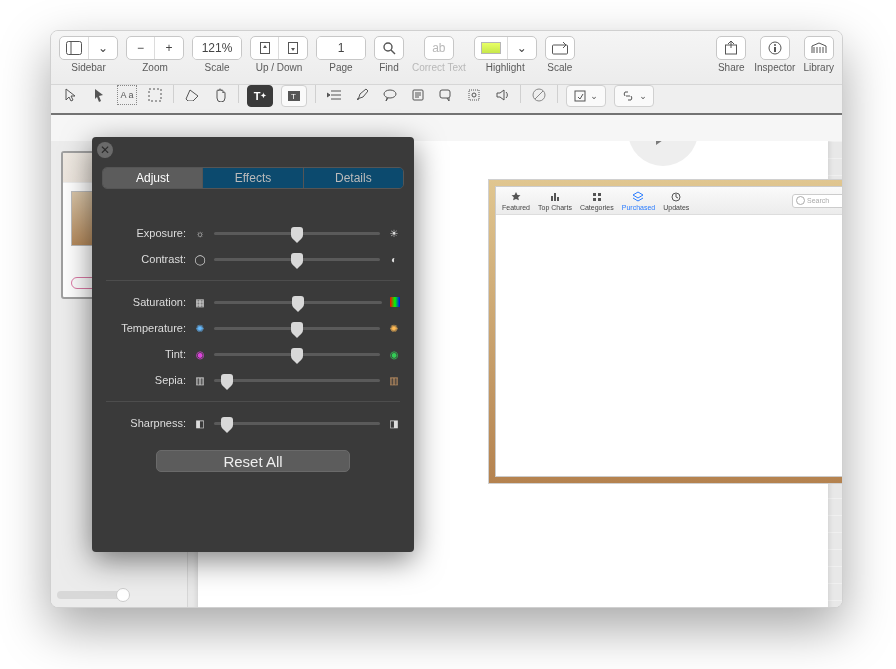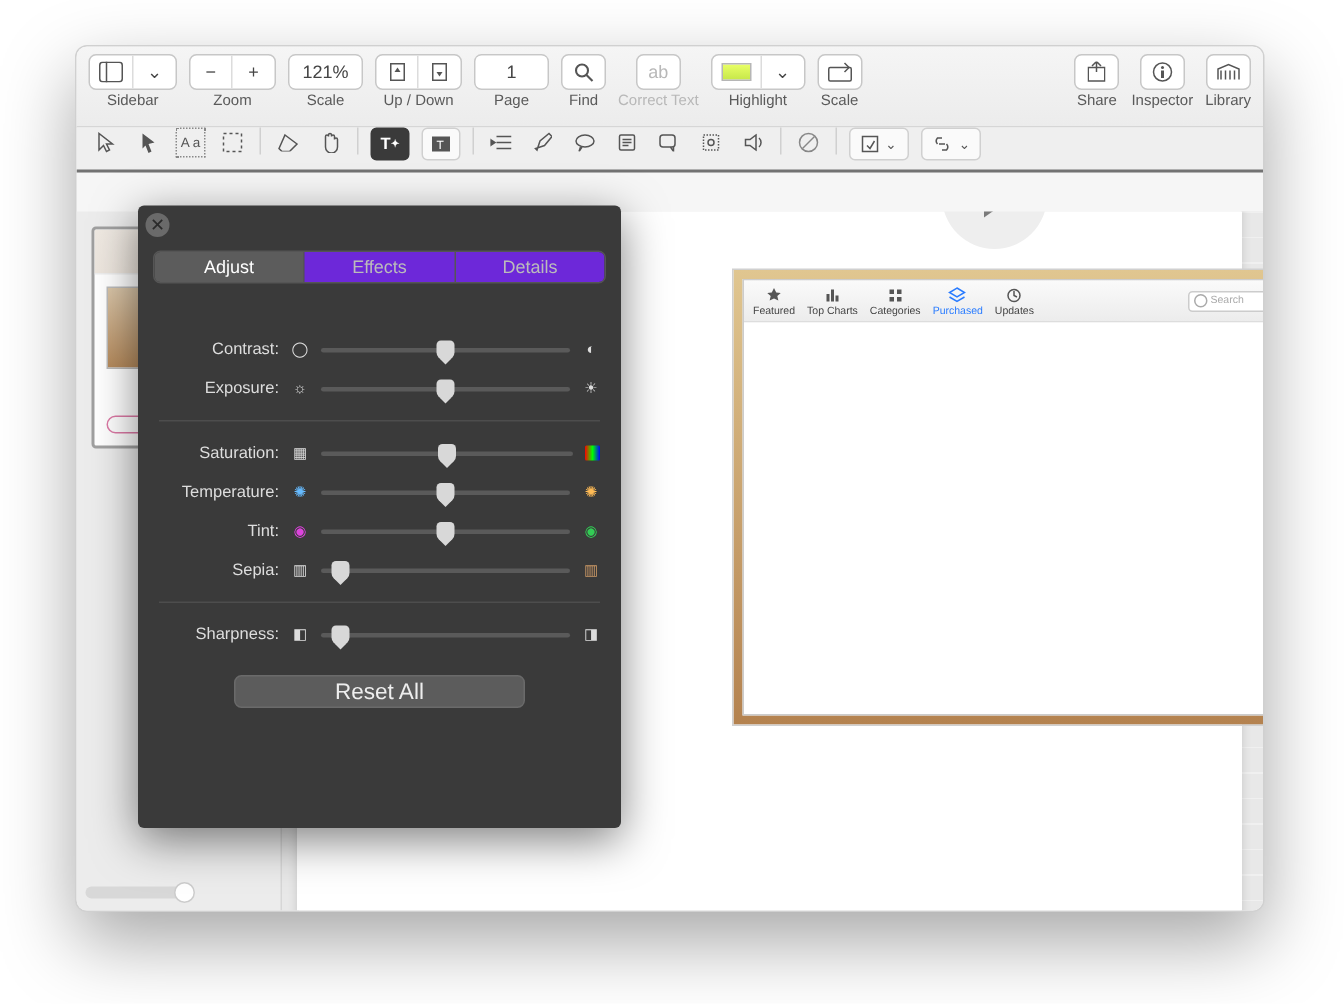--- a/index.html
+++ b/index.html
@@ -46,21 +46,21 @@
 .embed-inner{width:100%;height:100%;background:#f7f7f7;border:1px solid #ccc;display:flex;flex-direction:column}
 .embed-top{height:28px;background:linear-gradient(#fafafa,#ececec);border-bottom:1px solid #ddd;display:flex;align-items:center;padding:0 6px;gap:8px;font-size:7px;color:#444}
 .embed-top .etab{display:flex;flex-direction:column;align-items:center;gap:1px}
 .embed-top .etab svg,.embed-top .etab .ei{width:12px;height:12px}
 .embed-top .srch{margin-left:auto;width:90px;height:14px;background:#fff;border:1px solid #ccc;border-radius:3px;font-size:7px;color:#aaa;display:flex;align-items:center;padding-left:14px;position:relative}
 .embed-top .srch::before{content:"";position:absolute;left:3px;width:7px;height:7px;border:1px solid #aaa;border-radius:50%}
 .embed-body{flex:1;background:#fff;position:relative;overflow:hidden}
 .adjust-panel{position:absolute;left:92px;top:137px;width:322px;height:415px;background:#3a3a3a;border-radius:4px;box-shadow:0 8px 30px rgba(0,0,0,.5);color:#ddd;font-size:12px}
 .ap-close{position:absolute;left:5px;top:5px;width:16px;height:16px;border-radius:50%;background:#6a6a6a;color:#2a2a2a;display:flex;align-items:center;justify-content:center;font-size:12px;cursor:pointer}
 .ap-tabs{margin:30px 10px 17px;display:flex;border:1px solid #555;border-radius:5px;overflow:hidden;height:22px}
-.ap-tab{flex:1;display:flex;align-items:center;justify-content:center;font-size:12px;color:#bbb;background:#6d28d9;border-right:1px solid #555;cursor:pointer}
+.ap-tab{flex:1;display:flex;align-items:center;justify-content:center;font-size:12px;color:#bbb;background:#0c4a6e;border-right:1px solid #555;cursor:pointer}
 .ap-tab:last-child{border-right:0}
 .ap-tab.active{background:#5c5c5c;color:#fff}
 .ap-body{padding:14px 14px 0}
 .ap-row{display:flex;align-items:center;height:26px;gap:8px}
 .ap-row .rl{width:80px;text-align:right;font-size:11px;color:#ddd}
 .ap-row .ric{width:12px;height:12px;display:flex;align-items:center;justify-content:center;font-size:10px}
 .slider{flex:1;height:3px;background:#5a5a5a;border-radius:2px;position:relative}
 .slider .knob{position:absolute;top:-5px;width:12px;height:13px;background:#d8d8d8;border-radius:3px 3px 5px 5px;transform:translateX(-50%)}
 .slider .knob::after{content:"";position:absolute;bottom:-3px;left:2px;border-left:4px solid transparent;border-right:4px solid transparent;border-top:4px solid #d8d8d8}
 .ap-sep{height:1px;background:#4d4d4d;margin:8px 0}
@@ -363,34 +363,34 @@
 
 <div class="adjust-panel">
   <div class="ap-close">✕</div>
   <div class="ap-tabs">
     <div class="ap-tab active">Adjust</div>
     <div class="ap-tab">Effects</div>
     <div class="ap-tab">Details</div>
   </div>
   <div class="ap-body">
     <div class="ap-row">
+      <span class="rl">Exposure:</span>
+      <span class="ric">☼</span>
+      <div class="slider">
+          <div class="knob" style="left:50%"></div>
+        </div>
+      <span class="ric">☀</span>
+    </div>
+    <div class="ap-row">
       <span class="rl">Contrast:</span>
       <span class="ric">◯</span>
       <div class="slider">
           <div class="knob" style="left:50%"></div>
         </div>
       <span class="ric">◐</span>
-    </div>
-    <div class="ap-row">
-      <span class="rl">Exposure:</span>
-      <span class="ric">☼</span>
-      <div class="slider">
-          <div class="knob" style="left:50%"></div>
-        </div>
-      <span class="ric">☀</span>
     </div>
     <div class="ap-sep"></div>
     <div class="ap-row">
       <span class="rl">Saturation:</span>
       <span class="ric">▦</span>
       <div class="slider">
           <div class="knob" style="left:50%"></div>
         </div>
       <span class="ric" style="background:linear-gradient(90deg,red,lime,blue);width:10px;height:10px;border-radius:1px"></span>
     </div>

